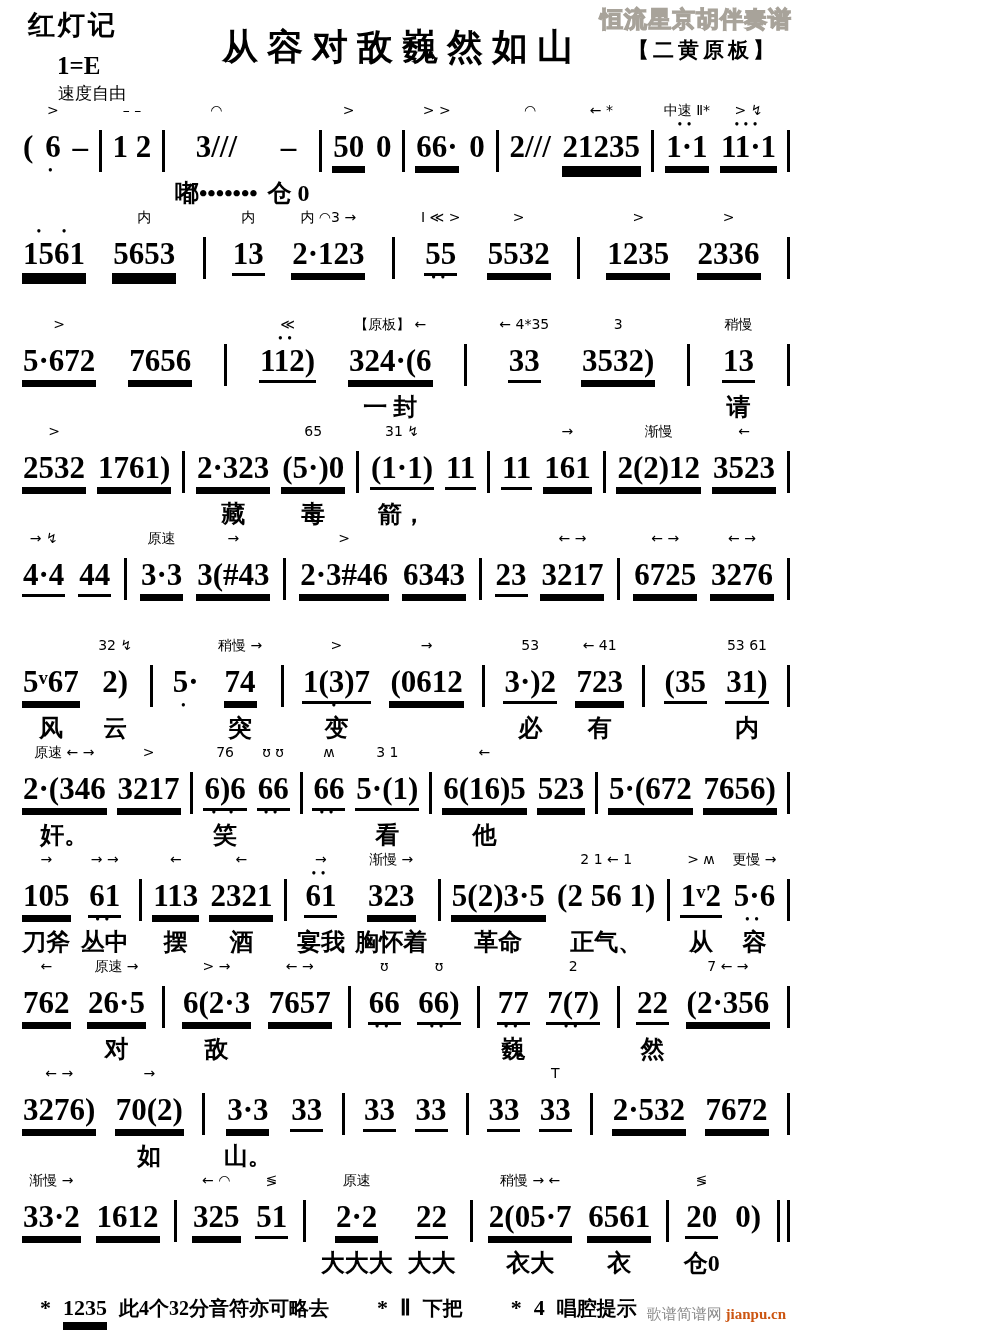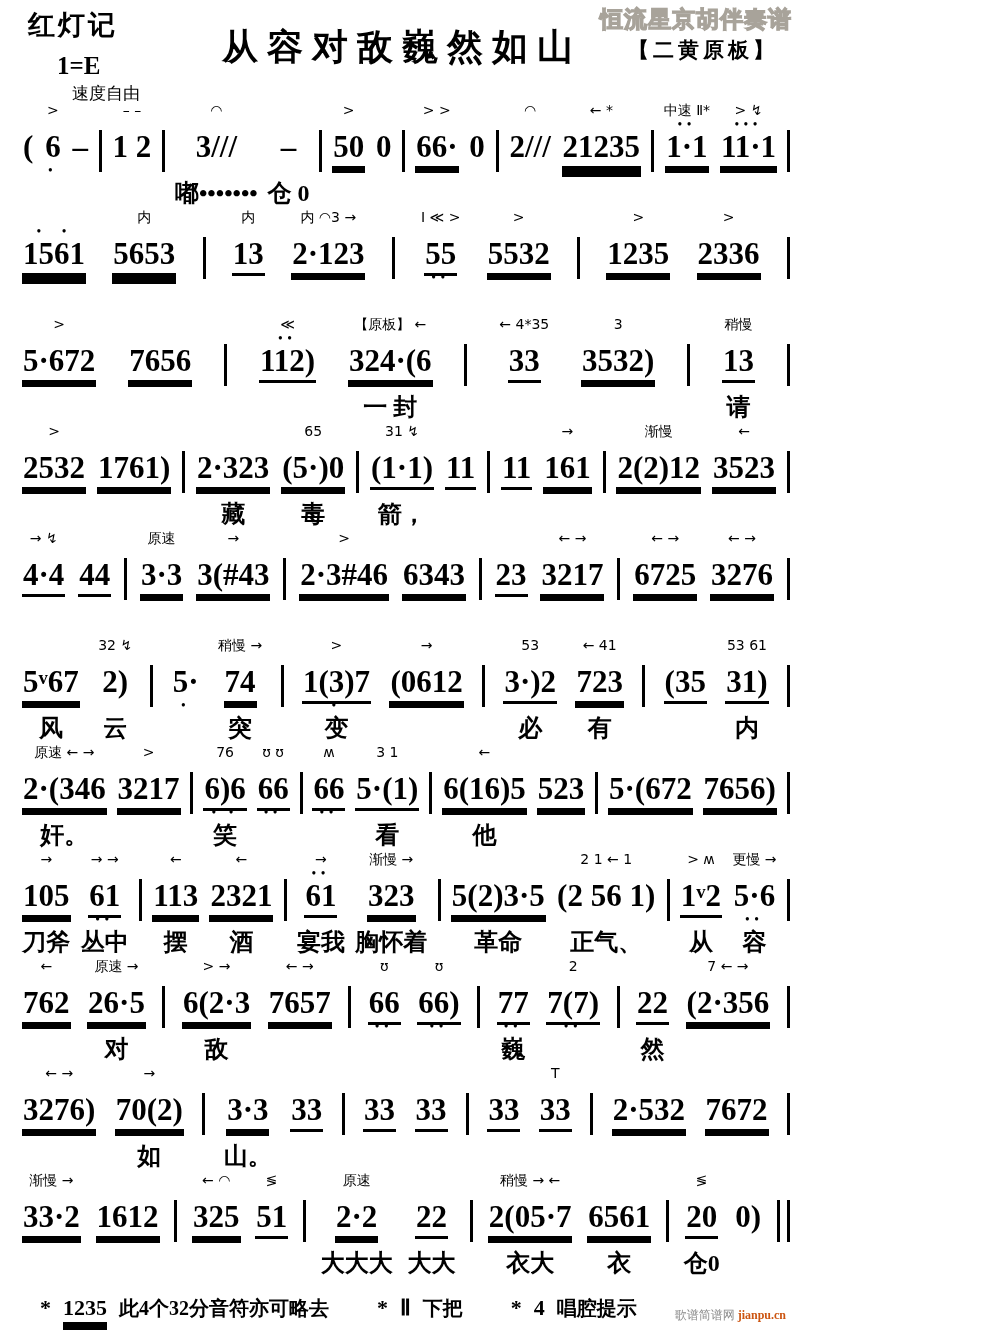--- a/index.html
+++ b/index.html
@@ -7,21 +7,21 @@
        font-family:"Liberation Serif", serif;}
   .page{position:relative;width:804px;height:1334px;background:#fff;}
 
   
   .hdr-opera{position:absolute;left:28px;top:7px;font-size:27px;font-weight:bold;letter-spacing:3px;}
   .hdr-title{position:absolute;left:0;right:0;top:16px;text-align:center;font-size:36px;font-weight:bold;letter-spacing:9px;margin-top:7px;}
   .hdr-watermark{position:absolute;right:12px;top:4px;font-size:23px;font-weight:bold;letter-spacing:1px;
        color:#737373;-webkit-text-stroke:1.2px var(--wm,#a8a39a);}
   .hdr-mode{position:absolute;right:26px;top:36px;font-size:21px;font-weight:bold;letter-spacing:4px;}
   .hdr-key{position:absolute;left:57px;top:52px;font-size:25px;font-weight:bold;}
-  .hdr-tempo{position:absolute;left:72px;top:82px;font-size:17px;text-align:center;}
+  .hdr-tempo{position:absolute;left:58px;top:82px;font-size:17px;text-align:center;}
 
   
   #lines{position:absolute;left:22px;right:14px;top:100px;}
   .line{display:flex;justify-content:space-between;align-items:flex-start;height:107px;}
   .cell{display:flex;flex-direction:column;align-items:center;min-width:10px;}
   .ann{height:20px;line-height:20px;font-size:14px;white-space:nowrap;
        font-family:"DejaVu Sans", sans-serif;}
   .dots{height:10px;line-height:8px;font-size:12px;letter-spacing:5px;font-weight:bold;white-space:pre;}
   .note{font-size:31px;font-weight:bold;line-height:34px;white-space:nowrap;
         font-family:"Liberation Serif", serif;}
@@ -33,21 +33,21 @@
   .bar{width:3px;height:42px;background:#000;margin-top:30px;}
   .bar2{width:7px;background:transparent;border-left:3px solid #000;border-right:3px solid #000;}
 
   
   .footnotes{position:absolute;left:40px;bottom:12px;display:flex;gap:48px;
        font-size:20px;font-weight:bold;align-items:baseline;}
   .fn{display:flex;gap:12px;align-items:baseline;}
   .fn-mark{font-size:22px;}
   .fn-sym{font-size:22px;}
   .fn-sym.u3x{box-shadow:0 2px 0 #000,0 5px 0 #000,0 8px 0 #000;padding-bottom:1px;}
-  .site{position:absolute;right:18px;bottom:10px;font-size:12px;}
+  .site{position:absolute;right:18px;bottom:10px;font-size:15px;}
   .site .nm{color:var(--sn,#8a8a8a);}
   .site .lk{color:var(--sl,#cc5511);font-weight:bold;}
 </style>
 </head>
 <body>
 
 <div class="page">
 
   <div class="hdr-opera">红灯记</div>
   <div class="hdr-title">从容对敌巍然如山</div>

